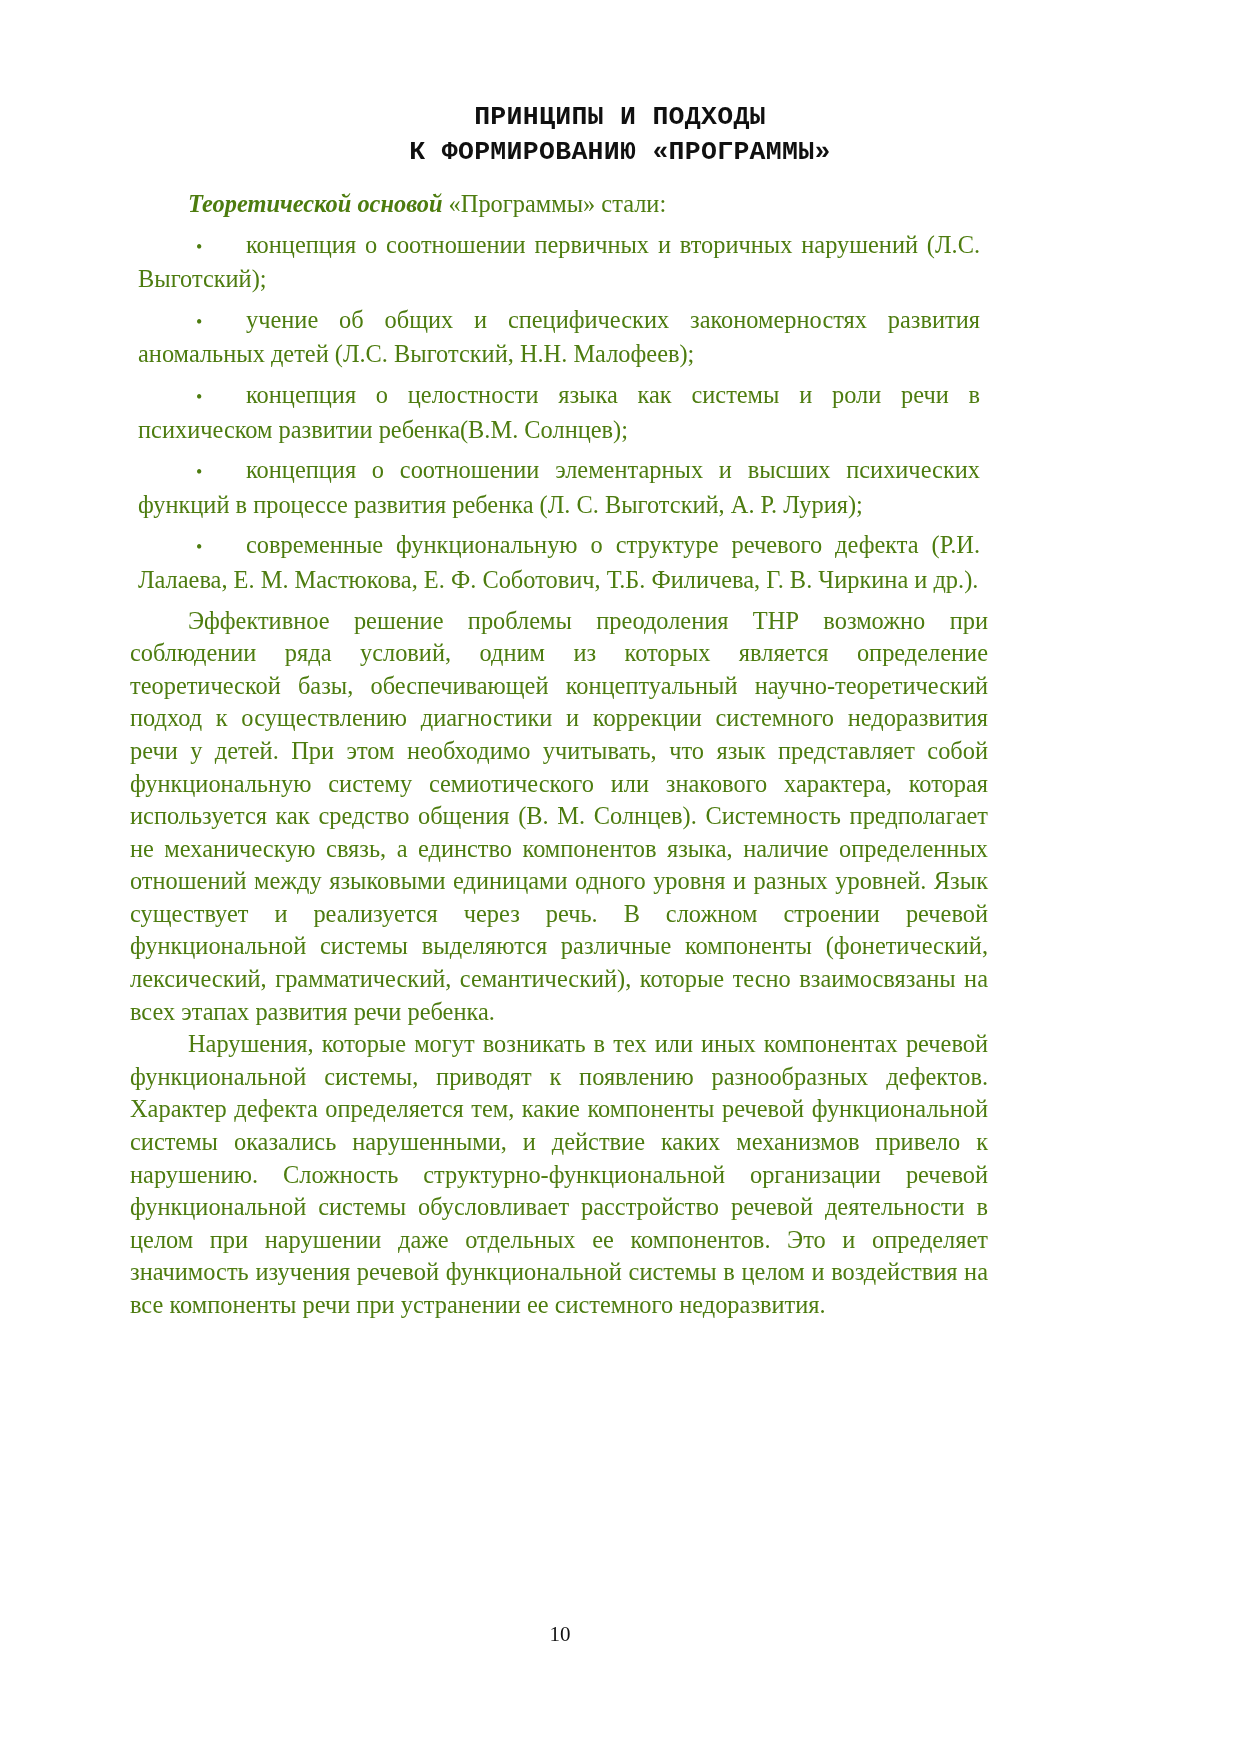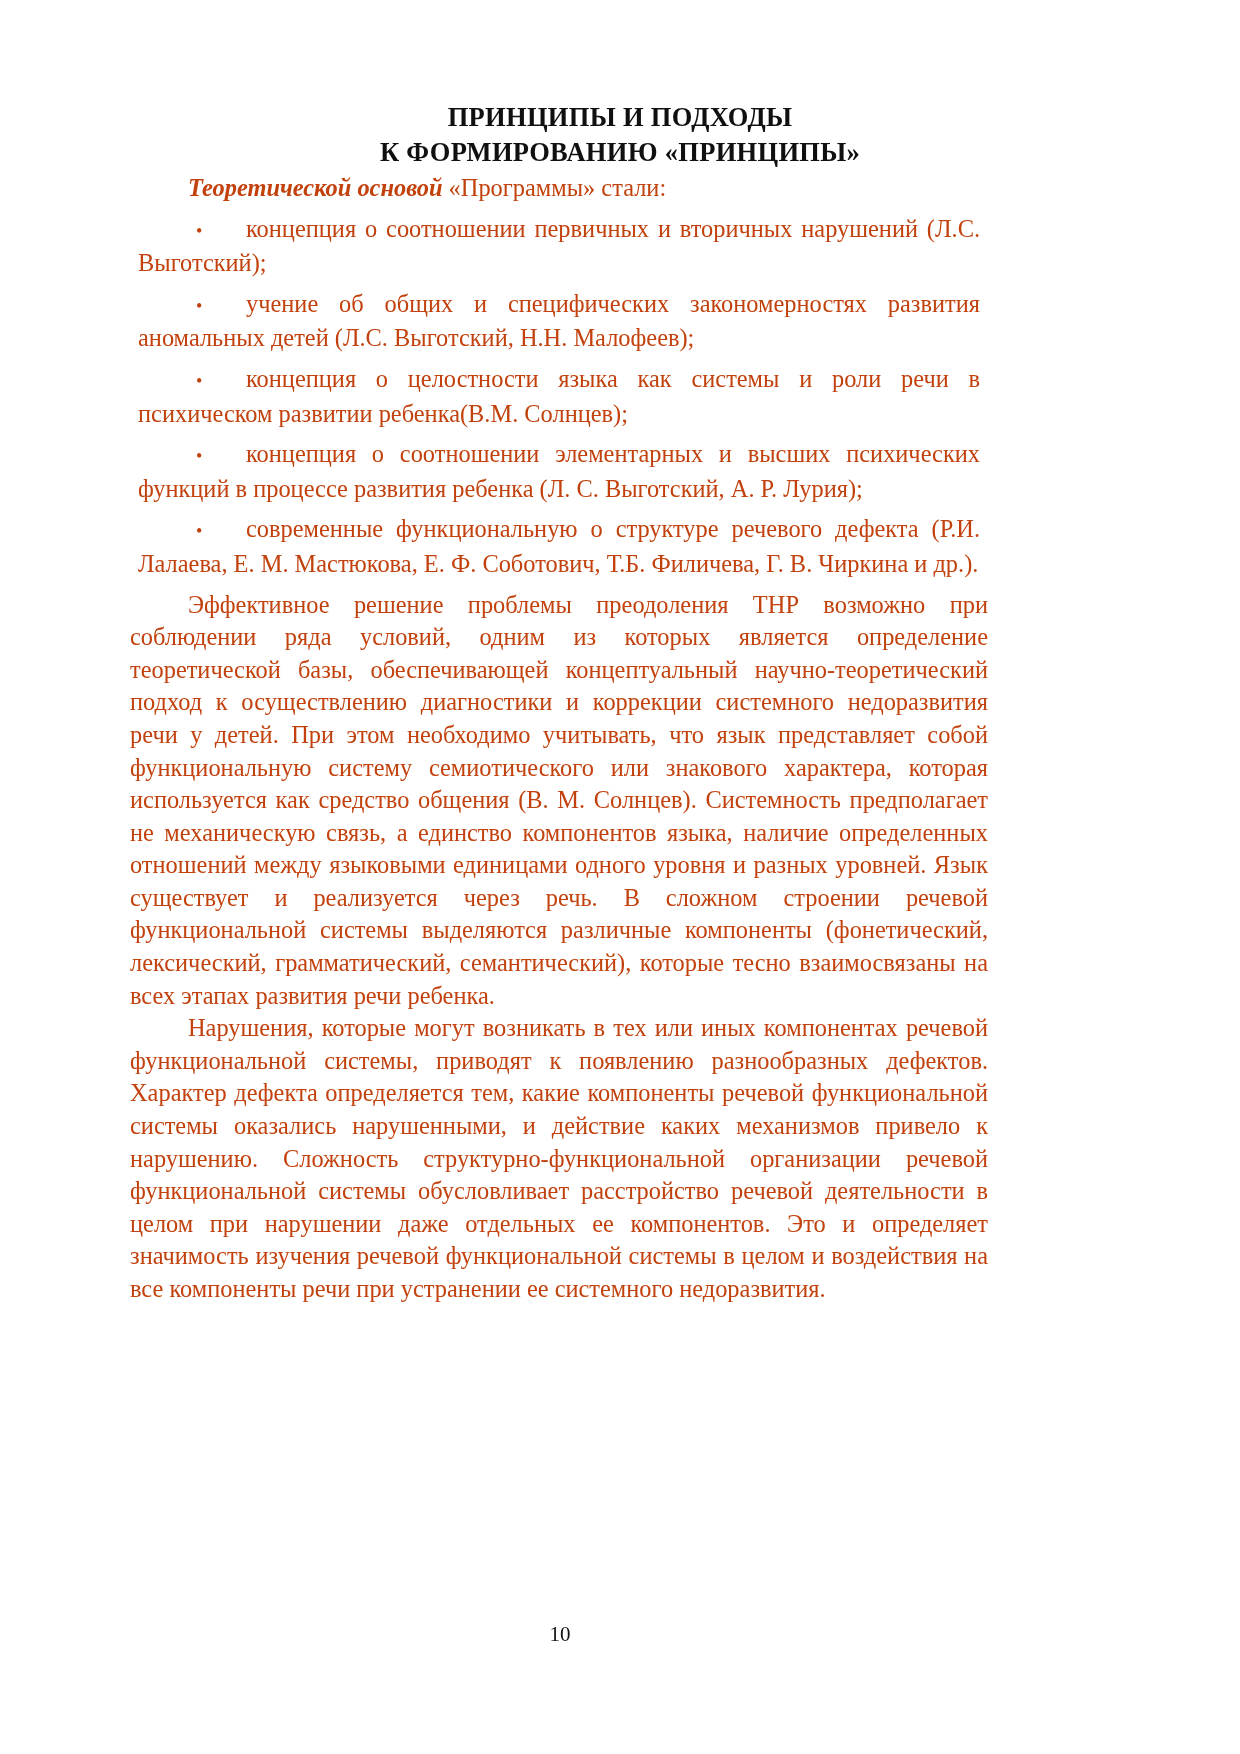--- a/index.html
+++ b/index.html
@@ -25,40 +25,40 @@
     background: #ffffff;
   }
 
   
   .doc-title {
     position: absolute;
     left: 130px;
     top: 100px;
     width: 980px;
     text-align: center;
-    font-family: Liberation Serif, serif;
+    font-family: Liberation Mono, monospace;
     font-size: 26.5px;
     font-weight: 700;
     line-height: 35px;
     letter-spacing: 0.3px;
     color: #101010;
   }
   .doc-title .tline { display: block; white-space: nowrap; }
 
   
   .content {
     position: absolute;
     left: 130px;
-    top: 172px;
+    top: 188px;
     width: 858px;
     font-size: 24.4px;
     line-height: 32.6px;
     text-align: justify;
     text-justify: inter-word;
-    color: #c2410c;
+    color: #4d7c0f;
   }
 
   .para {
     margin: 0;
     text-indent: 58px;
     text-align: justify;
     hyphens: none;
   }
 
   .lead-em {
@@ -105,21 +105,21 @@
     opacity: 0;
   }
 </style>
 </head>
 <body>
 
 <div class="page">
 
   <div class="doc-title">
     <span class="tline">ПРИНЦИПЫ И ПОДХОДЫ</span>
-    <span class="tline">К ФОРМИРОВАНИЮ «ПРИНЦИПЫ»</span>
+    <span class="tline">К ФОРМИРОВАНИЮ «ПРОГРАММЫ»</span>
   </div>
 
   <div class="content">
 
     <p class="para"><span class="lead-em">Теоретической основой</span><span> «Программы» стали:</span></p>
 
     <p class="bullet-item"><span class="bullet-glyph">•</span><span>концепция о соотношении первичных и вторичных нарушений (Л.С. Выготский);</span></p>
 
     <p class="bullet-item"><span class="bullet-glyph">•</span><span>учение об общих и специфических закономерностях развития аномальных детей (Л.С. Выготский, Н.Н. Малофеев);</span></p>
 

